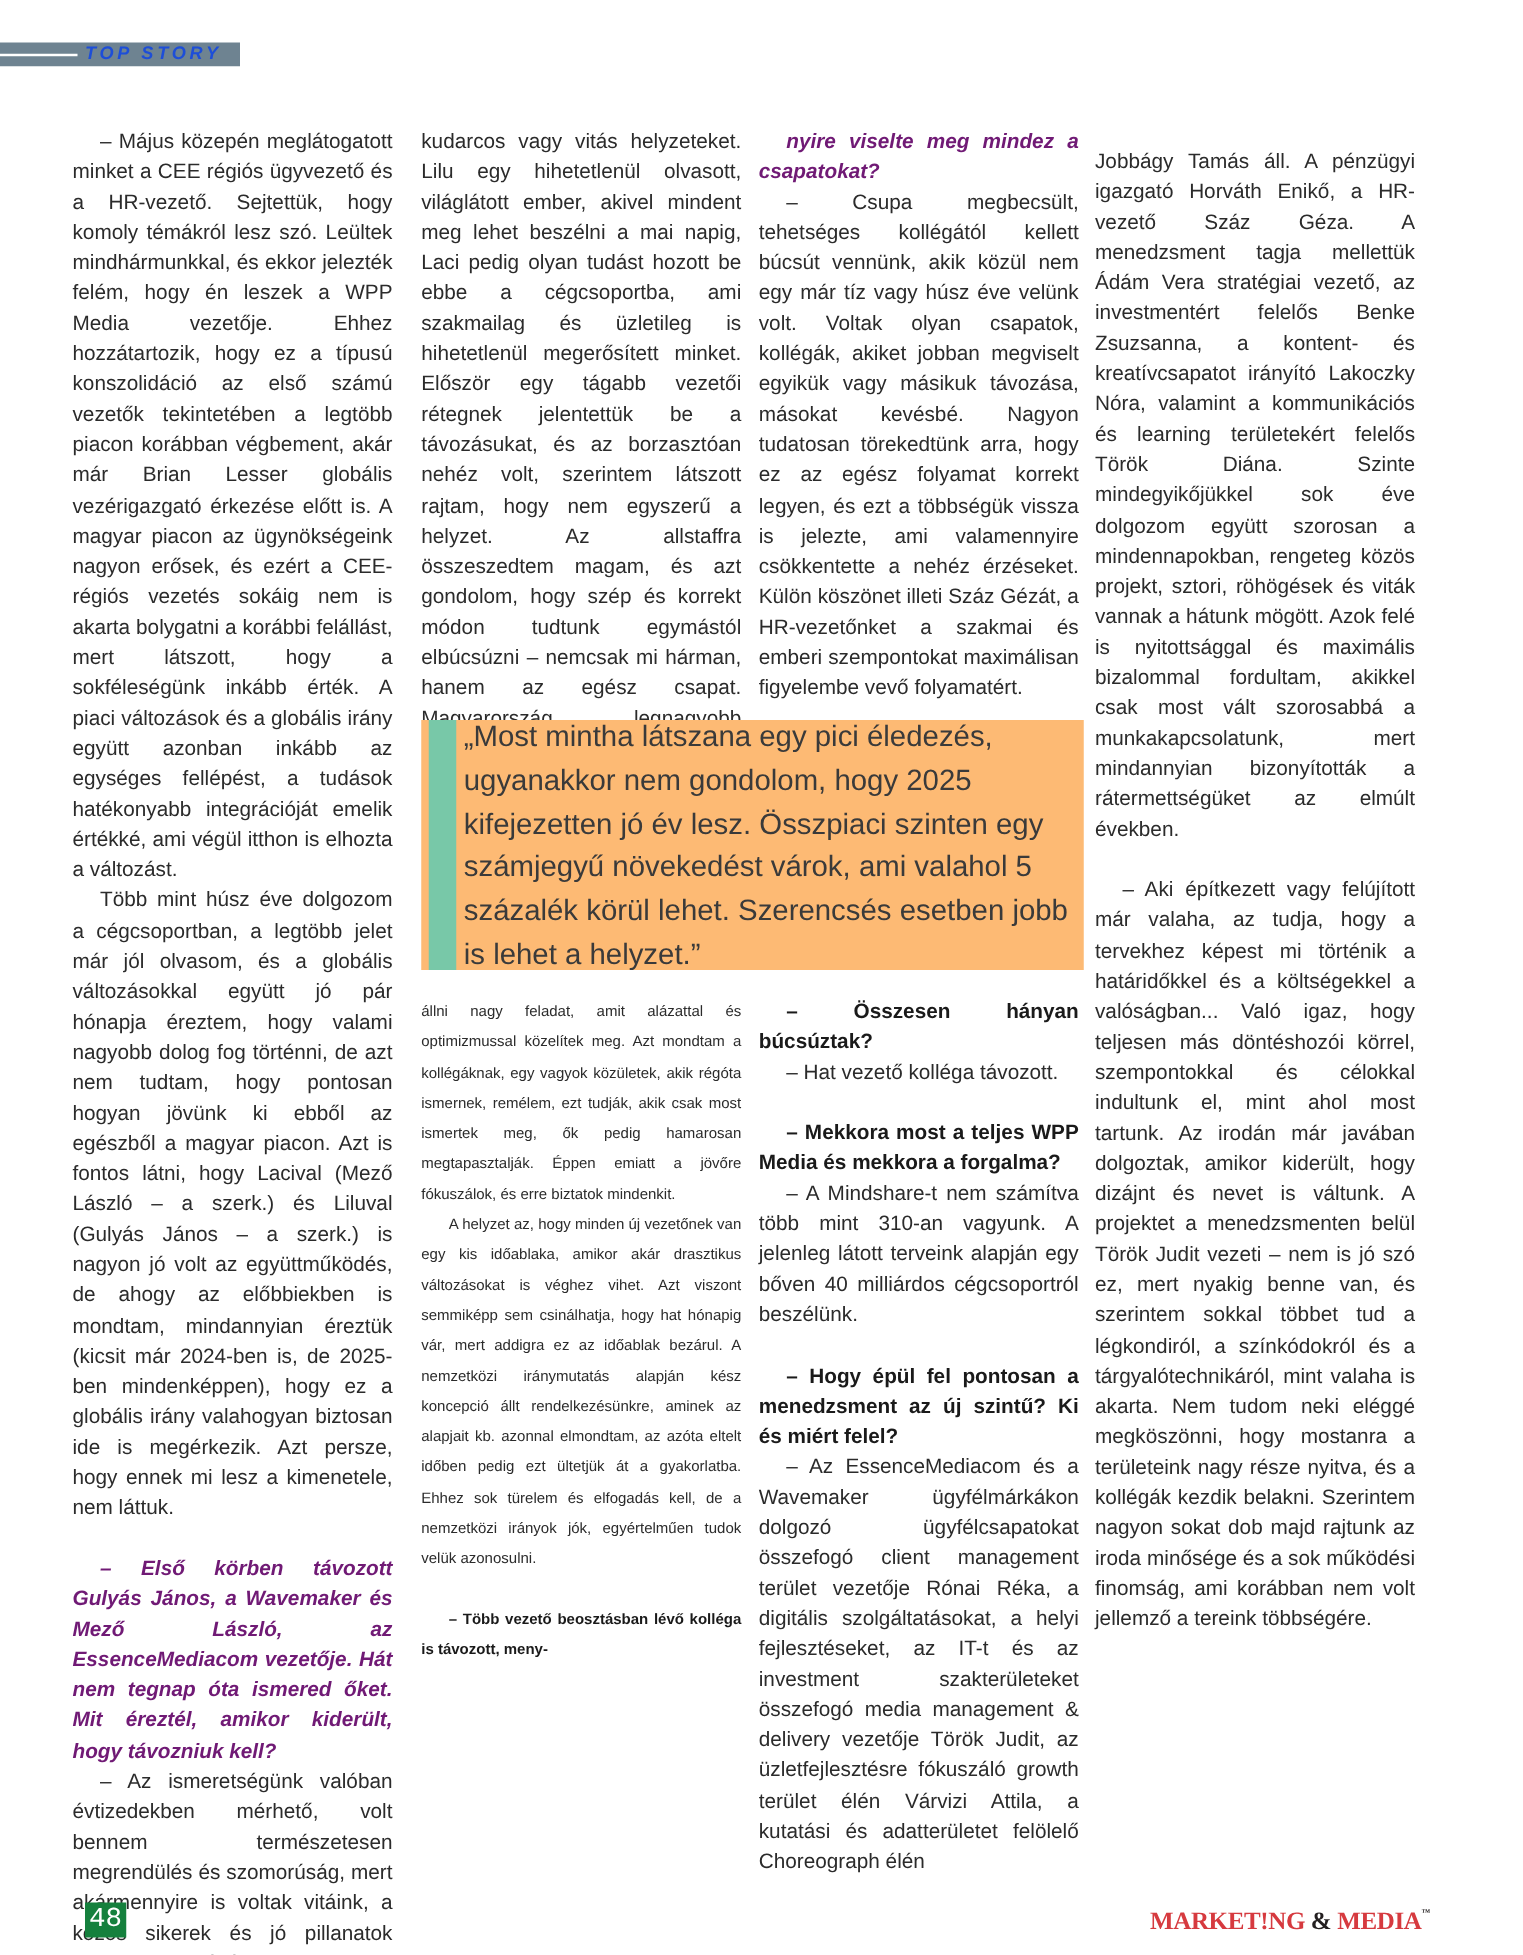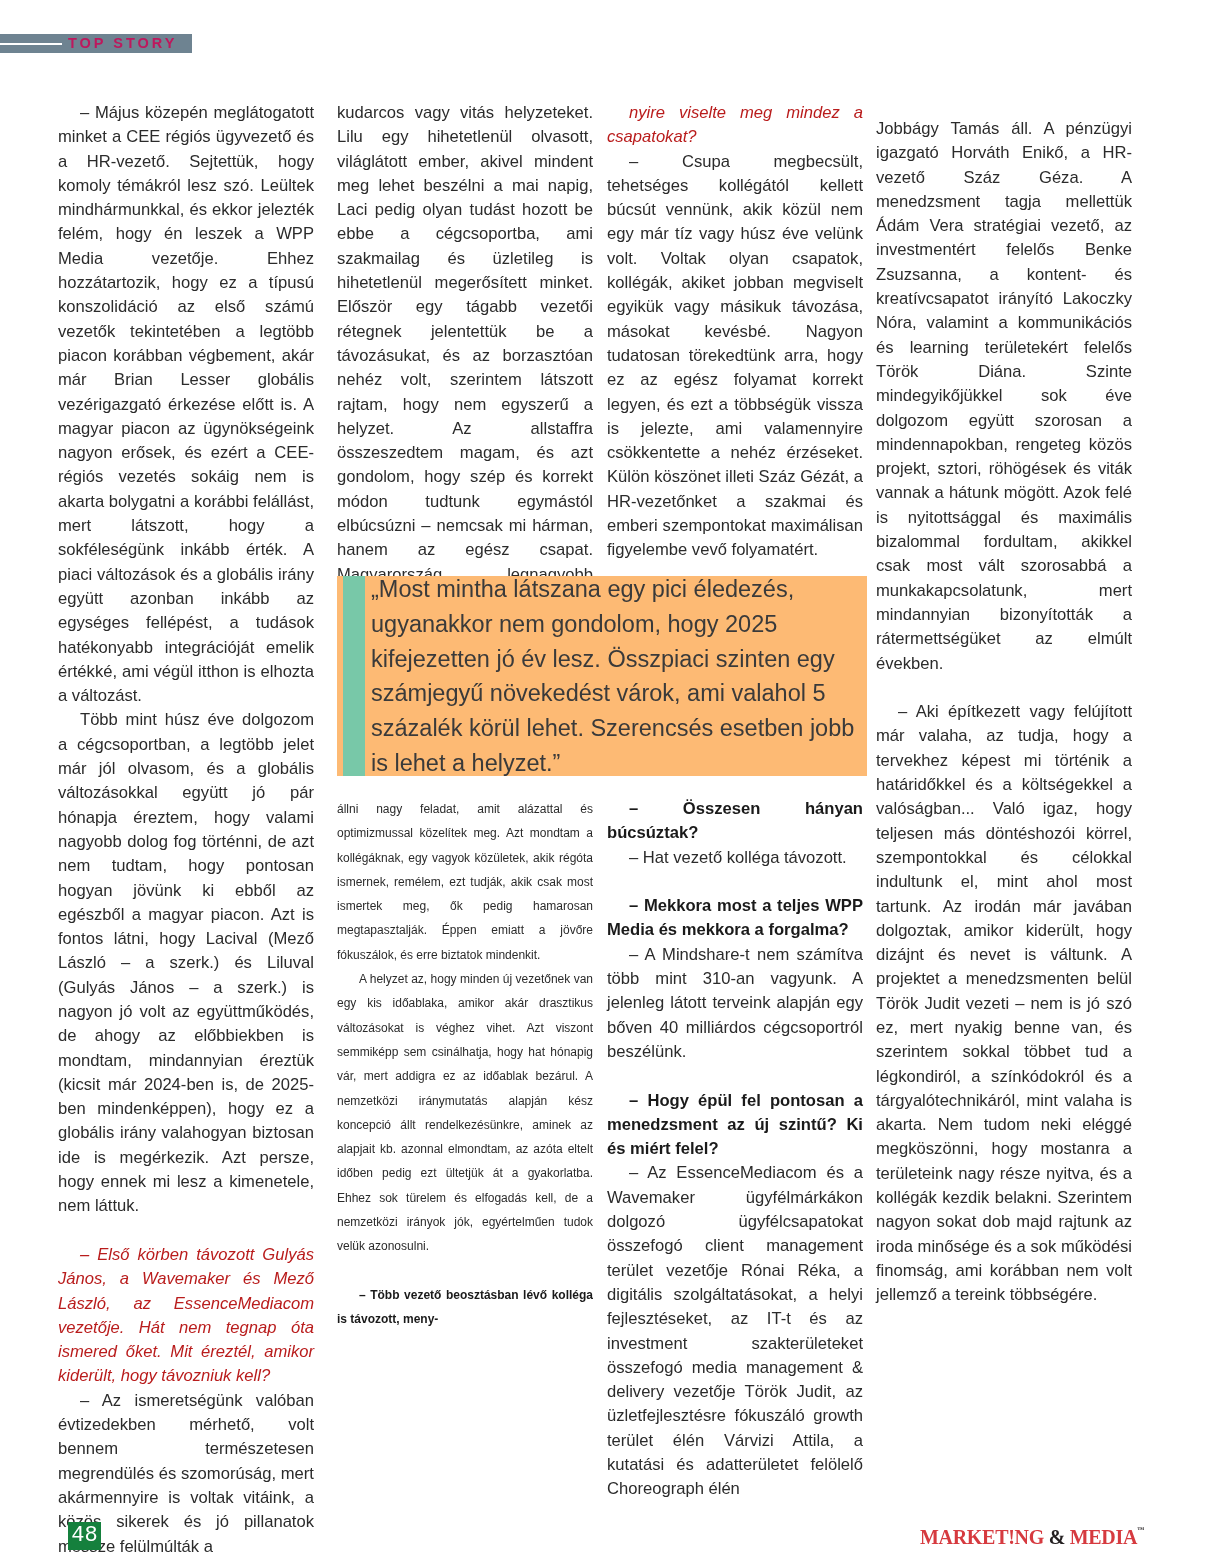--- a/index.html
+++ b/index.html
@@ -1,26 +1,26 @@
 <!DOCTYPE html>
 <html><head>
 <meta charset="utf-8">
 <style>
   html, body { margin:0; padding:0; background:#ffffff; }
   body { width:1218px; height:1564px; position:relative; overflow:hidden;
          font-family:"Liberation Sans", sans-serif; color:#2b2b2b; }
   .header-bar { position:absolute; left:0; top:34px; width:192px; height:19px; background:#6e8391; }
   .header-line { position:absolute; left:0; top:43px; width:62px; height:2px; background:#ffffff; }
   .header-label { position:absolute; left:68px; top:34px; height:19px; line-height:19px;
-                  color:#be185d; font-weight:bold; font-size:14.5px; letter-spacing:3px; }
+                  color:#1d4ed8; font-weight:bold; font-size:14.5px; letter-spacing:3px;font-style:italic; }
   .col { position:absolute; top:101px; width:256px; font-size:16.6px; line-height:24.3px;
          text-align:justify; }
   .col p { margin:0; }
   .col .ind { text-indent:22px; }
-  .col .q { font-weight:normal; font-style:italic; color:#b91c1c; }
+  .col .q { font-weight:bold; font-style:italic; color:#701a75; }
   .col .gap { height:24.3px; }
   .c1 { left:58px; } .c2 { left:337px; } .c3 { left:607px; } .c4 { left:876px;margin-top:16px; }
   .c2b { position:absolute; left:337px; top:797px; width:256px; font-size:12px; line-height:24.3px; text-align:justify; }
   .c3b { position:absolute; left:607px; top:797px; width:256px; font-size:16.6px; line-height:24.3px; text-align:justify; }
   .c2b p, .c3b p { margin:0; }
   .c2b .ind, .c3b .ind { text-indent:22px; }
   .c2b .q, .c3b .q { font-weight:bold; color:#1a1a1a; }
   .c2b .gap, .c3b .gap { height:24.3px; }
   .pull { position:absolute; left:337px; top:576px; width:530px; height:200px; background:#fdba74; }
   .pull-bar { position:absolute; left:6px; top:0; width:22px; height:200px; background:#78c8a8; }

